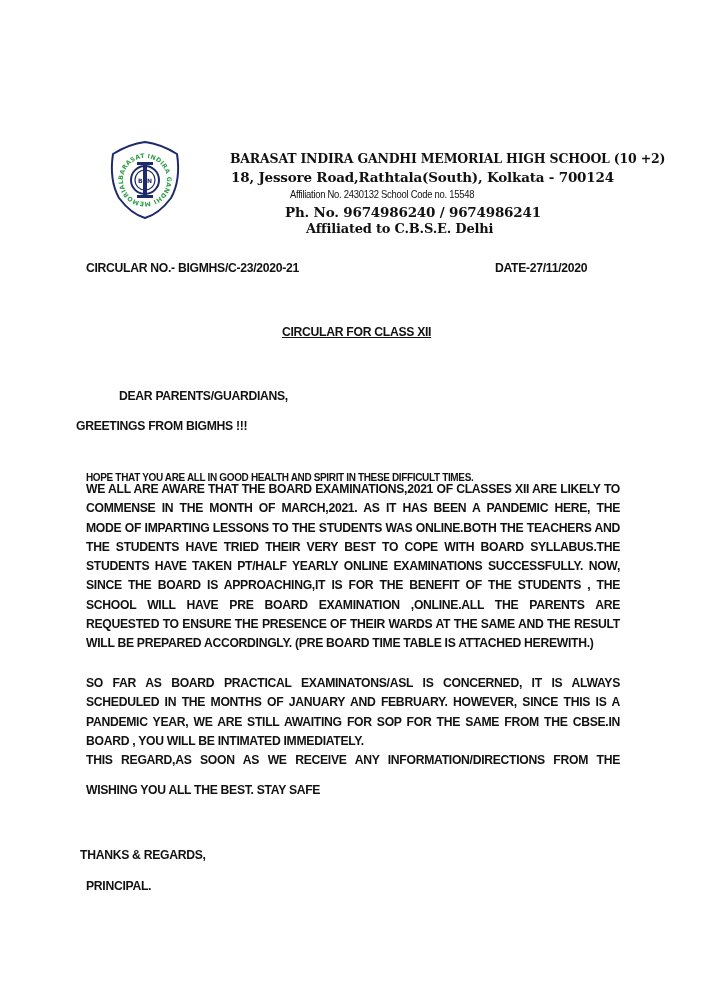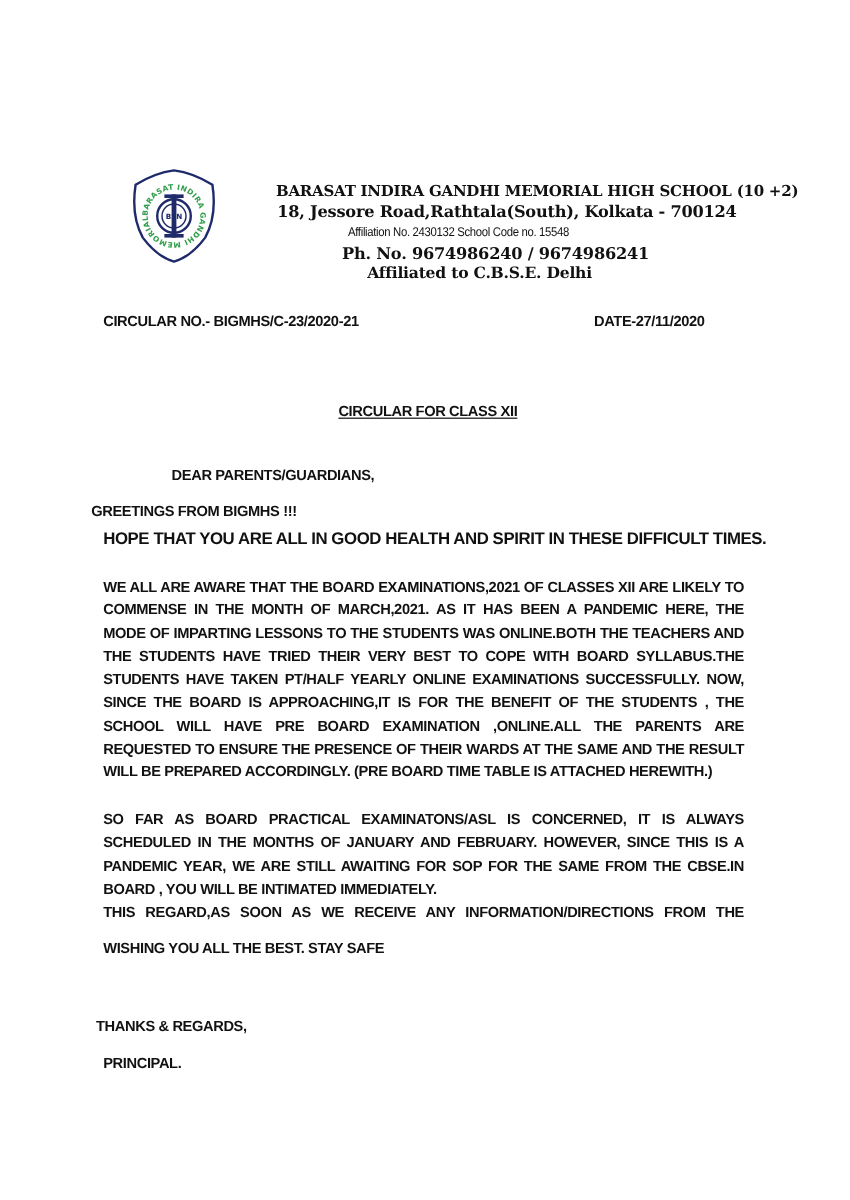--- a/index.html
+++ b/index.html
@@ -11,24 +11,24 @@
     .hdr { position: absolute; font-family: "DejaVu Serif", serif; color: #111; white-space: nowrap; }
     .school-name { left: 230px; top: 151px; font-size: 12.5px; font-weight: bold; letter-spacing: -0.2px; font-variant: small-caps; text-align: right; }
     .address { left: 231px; top: 169px; font-size: 13.5px; font-weight: bold; letter-spacing: -0.2px; }
     .affil-no { left: 290px; top: 188px; font-family: "Liberation Sans", sans-serif; font-size: 10.5px; letter-spacing: -0.3px; transform: scaleX(0.9); transform-origin: left; }
     .phone { left: 285px; top: 204px; font-size: 13.5px; font-weight: bold; letter-spacing: -0.2px; }
     .cbse { left: 306px; top: 221px; font-size: 13px; font-weight: bold; letter-spacing: -0.2px; }
 
     .txt { position: absolute; font-family: "Liberation Sans", sans-serif; font-weight: bold; font-size: 12.2px; color: #111; white-space: nowrap; letter-spacing: -0.3px; }
     .circ-no { left: 86px; top: 261px; }
     .circ-date { left: 495px; top: 261px; }
-    .circ-title { left: 282px; top: 336px; text-decoration: underline; }
-    .salute { left: 96px; top: 389px; padding-left: 47px; }
+    .circ-title { left: 282px; top: 325px; text-decoration: underline; }
+    .salute { left: 72px; top: 389px; padding-left: 47px; }
     .greet { left: 76px; top: 419px; }
-    .hope { left: 86px; top: 440px; font-size: 14px; letter-spacing: -0.35px; }
+    .hope { left: 86px; top: 472px; font-size: 10px; letter-spacing: -0.35px; }
 
     .para { position: absolute; left: 86px; width: 534px; font-family: "Liberation Sans", sans-serif; font-weight: bold; font-size: 12.2px; line-height: 19.3px; color: #111; text-align: justify; letter-spacing: -0.3px; }
     .para .ln { display: block; text-align: justify; text-align-last: justify; height: 19.3px; }
     .para .ln.last { text-align-last: left; }
     .p1 { top: 480px; }
     .p2 { top: 674px; }
 
     .wish { left: 86px; top: 783px; }
     .thanks { left: 80px; top: 848px; }
     .principal { left: 86px: top: 879px; }

